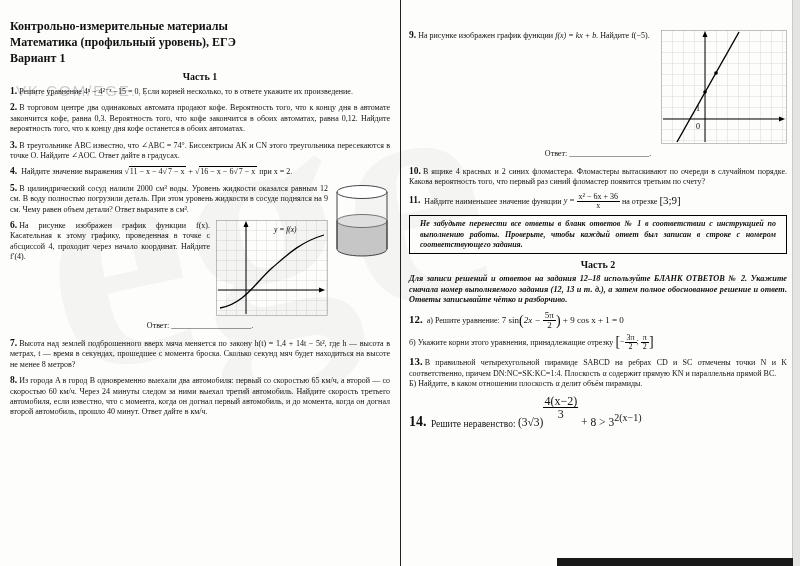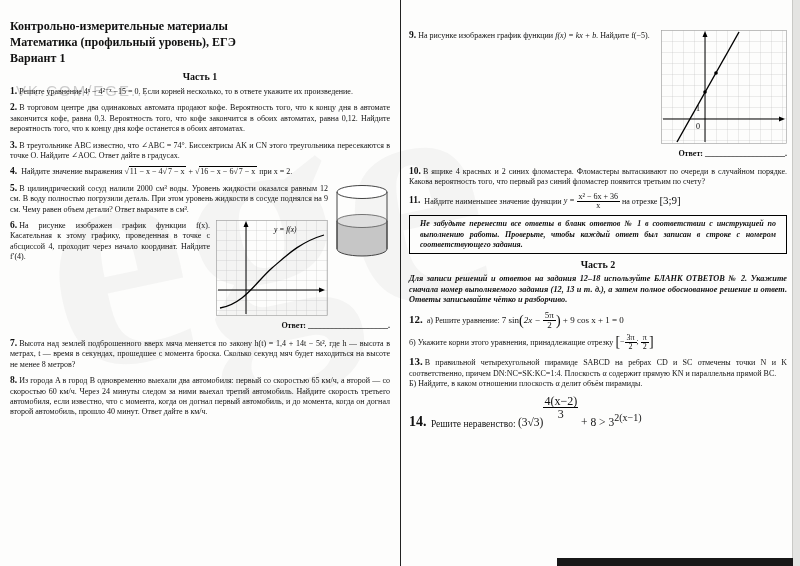--- a/index.html
+++ b/index.html
@@ -21,21 +21,21 @@
   .col-right { position:absolute; left:409px; top:6px;  width:378px; z-index:1; }
 
   .title { font-weight:bold; font-size:12px; line-height:16px; }
   .part-header { text-align:center; font-weight:bold; font-size:10px; margin:5px 0 4px 0; }
 
   .problem { font-size:8px; line-height:10.4px; text-align:justify; margin-bottom:5px; position:relative; }
   .pnum { font-weight:bold; font-size:9.5px; padding-right:2px; }
   .pnum.big { font-size:11px; }
   .pnum.huge { font-size:14px; }
 
-  .answer { font-size:8px; margin:3px 0 6px 0; clear:both; text-align:right;font-weight:bold; }
+  .answer { font-size:8px; margin:3px 0 6px 0; clear:both; text-align:center; }
 
   .fig-right { float:right; margin:0 0 2px 6px; }
 
   .formula { white-space:nowrap; }
   .sqrt { white-space:nowrap; }
   .sqrt::before { content:"√"; }
   .rad { border-top:1px solid #000; padding:0 1px; }
 
   .frac { display:inline-block; vertical-align:middle; text-align:center; line-height:1.05; }
   .frac .fn { display:block; border-bottom:1px solid #000; padding:0 2px; }

